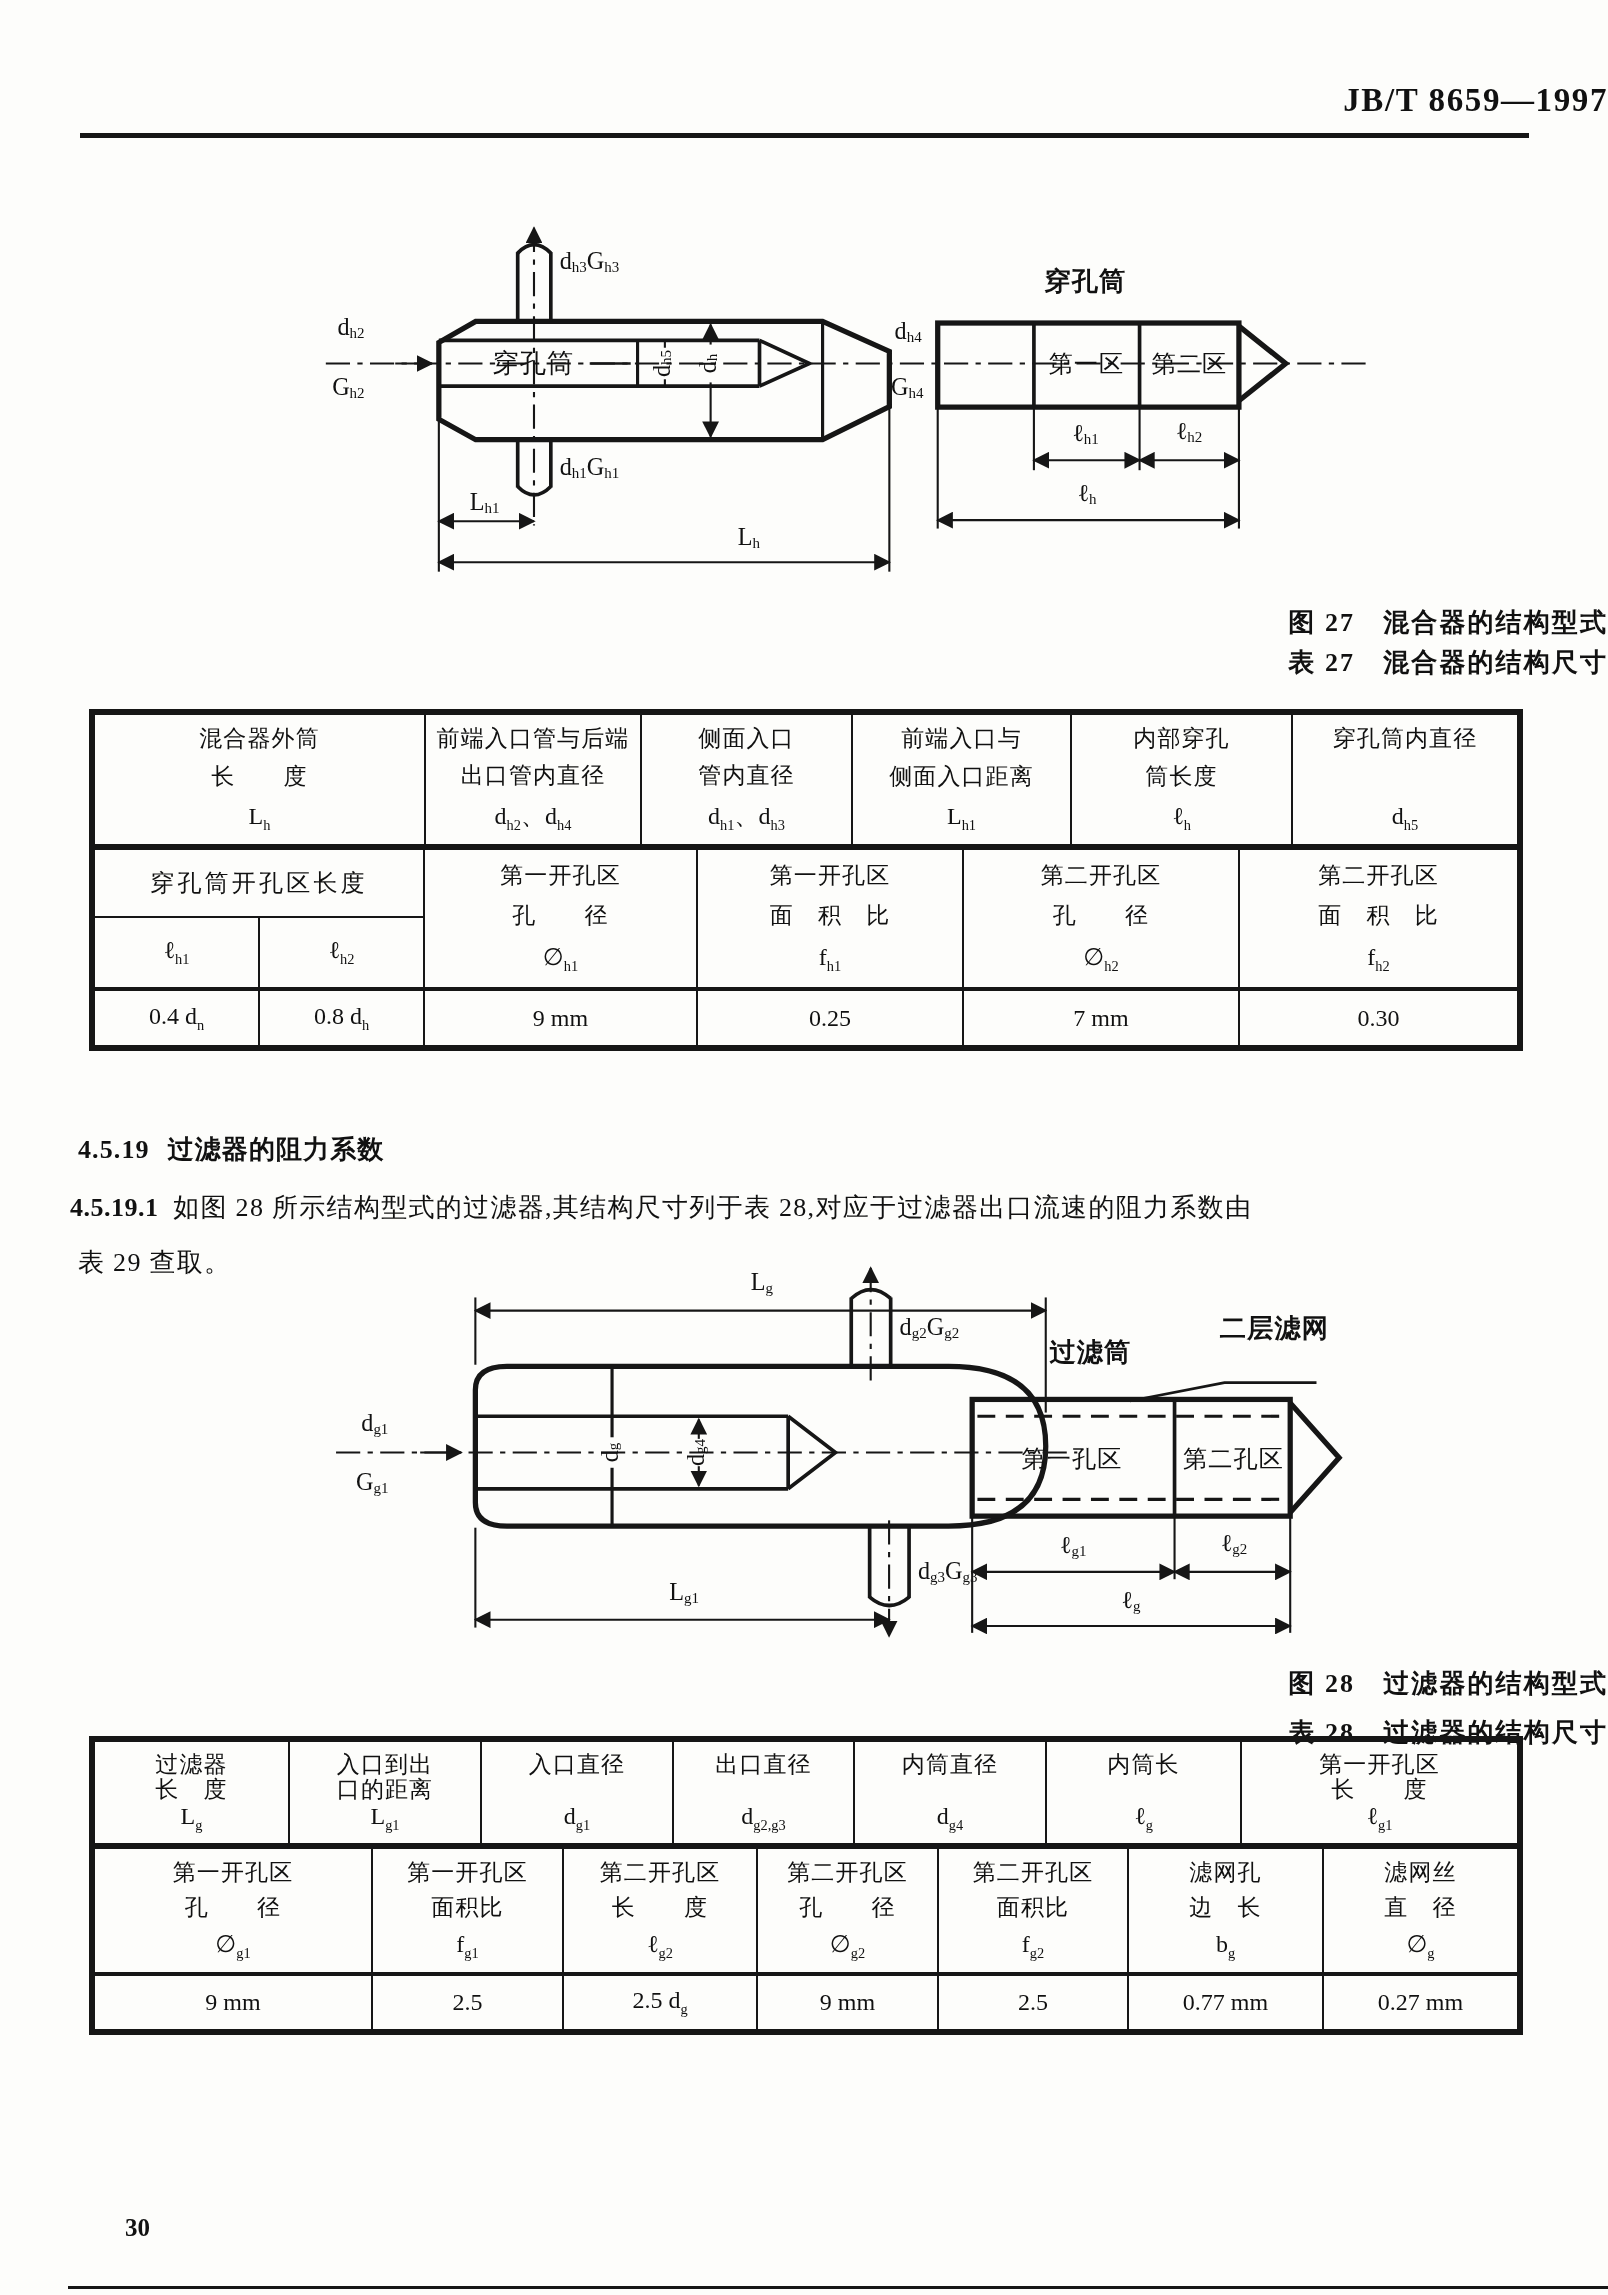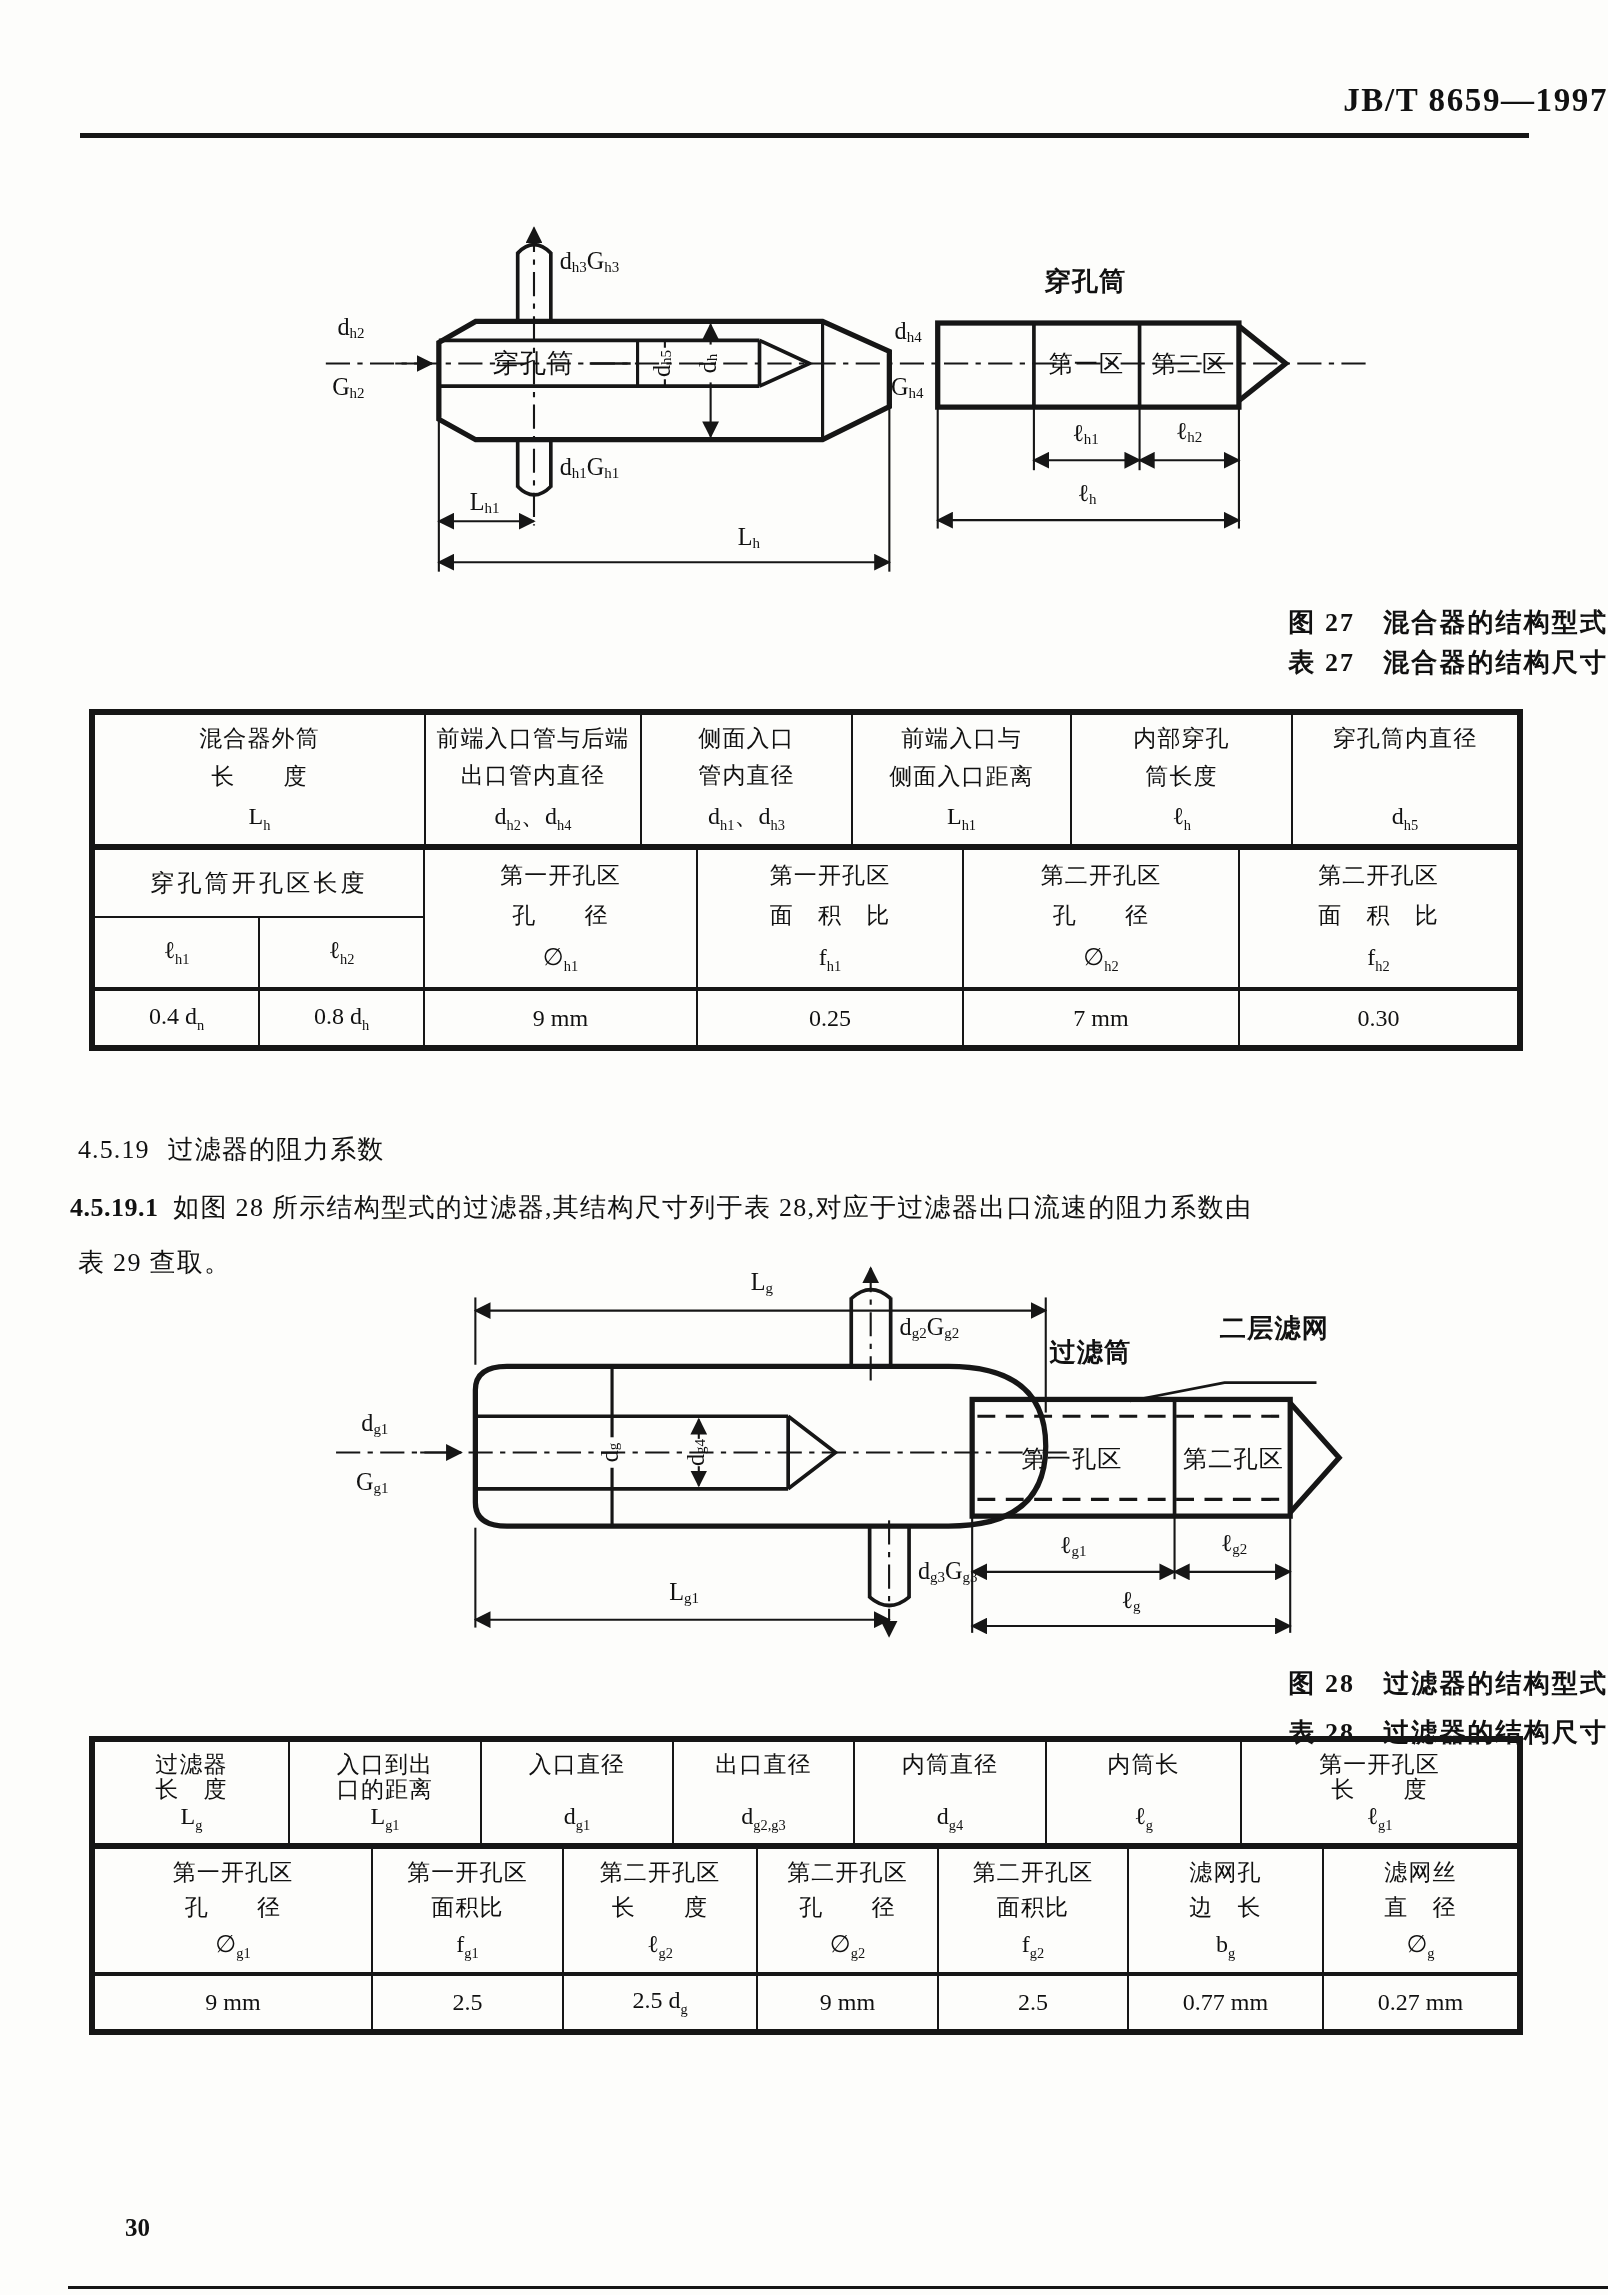--- a/index.html
+++ b/index.html
@@ -8,21 +8,21 @@
     font-family:"Liberation Serif","DejaVu Serif",serif;color:#111;
     overflow:hidden;
   }
   .abs{position:absolute}
   .center{width:100%;text-align:right}
   
   .std-code{font-size:33px;font-weight:bold;letter-spacing:1.6px}
   .rule{background:#161616}
   
   .cap{font-size:26px;font-weight:bold;letter-spacing:2.1px}
-  .clause{font-size:26px;font-weight:normal;letter-spacing:1.1px}
+  .clause{font-size:26px;font-weight:bold;letter-spacing:1.1px}
   .para{font-size:26px;letter-spacing:1.3px;white-space:nowrap}
   .para b{letter-spacing:0.5px;margin-right:14.7px}
   .clause .no{margin-right:18px}
   .pageno{font-size:25px;font-weight:bold}
   sub{font-size:0.6em}
   
   .tblwrap{border:4.7px solid #161616}
   table.tbl{border-collapse:collapse;width:100%;table-layout:fixed}
   table.tbl td{border:2.6px solid #161616;text-align:center;vertical-align:middle;
     font-size:24px;padding:0;overflow:hidden}

